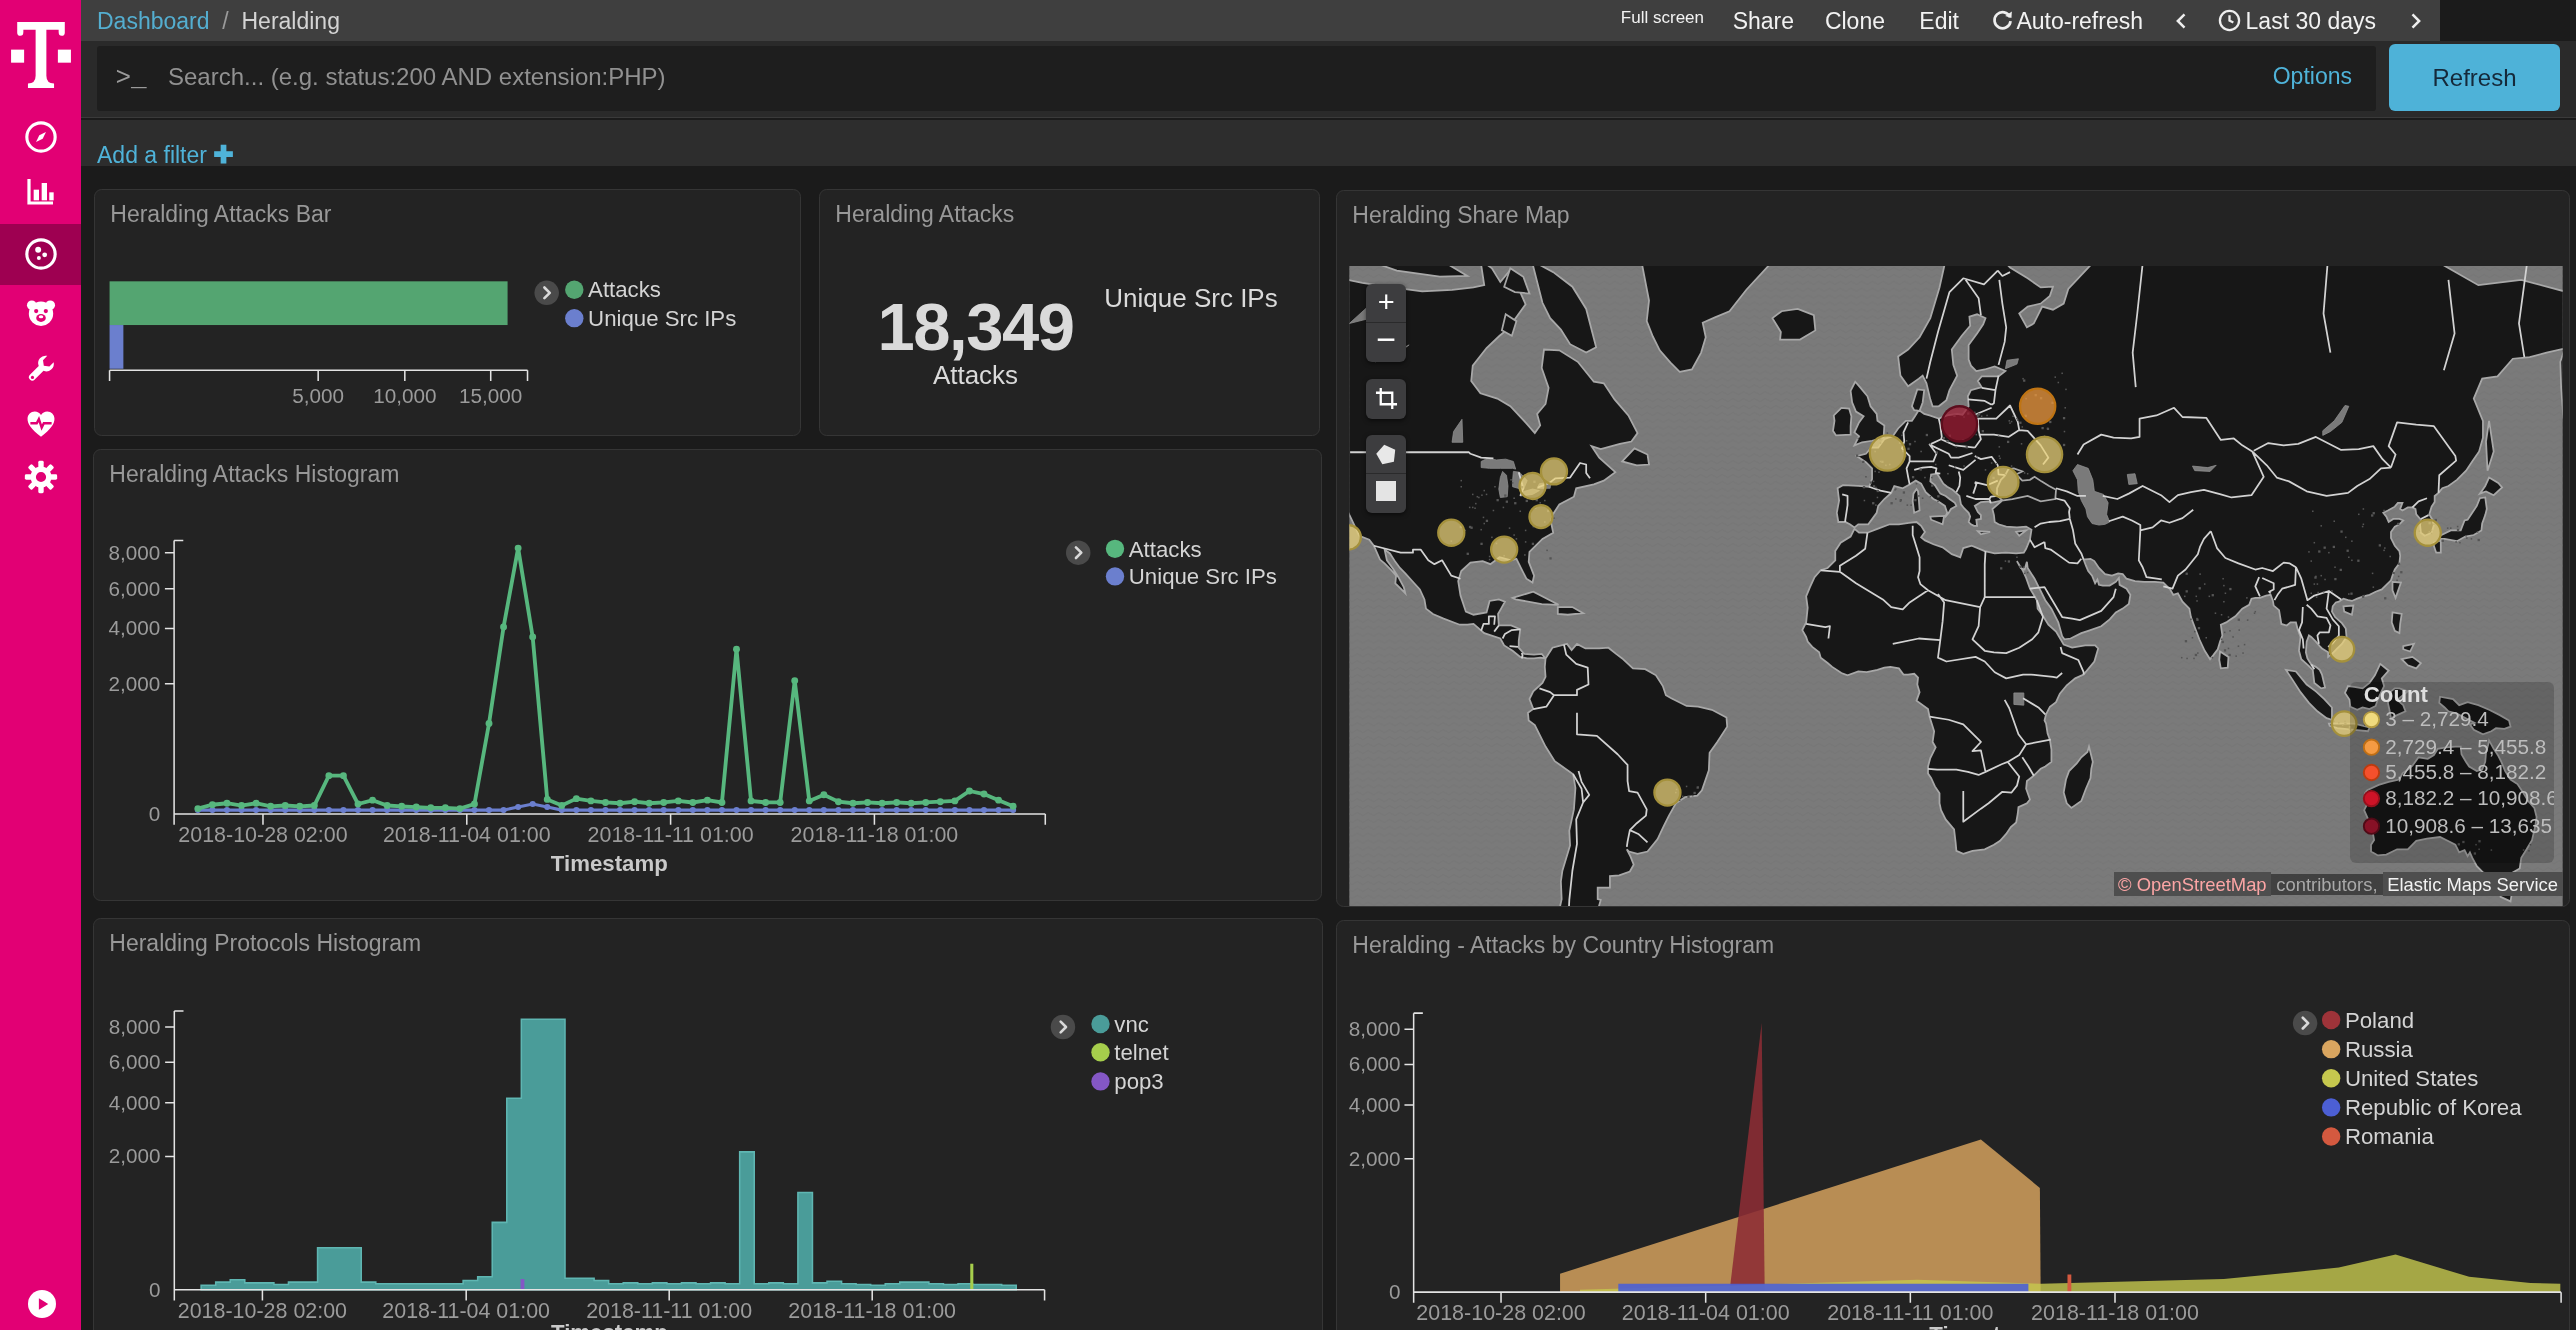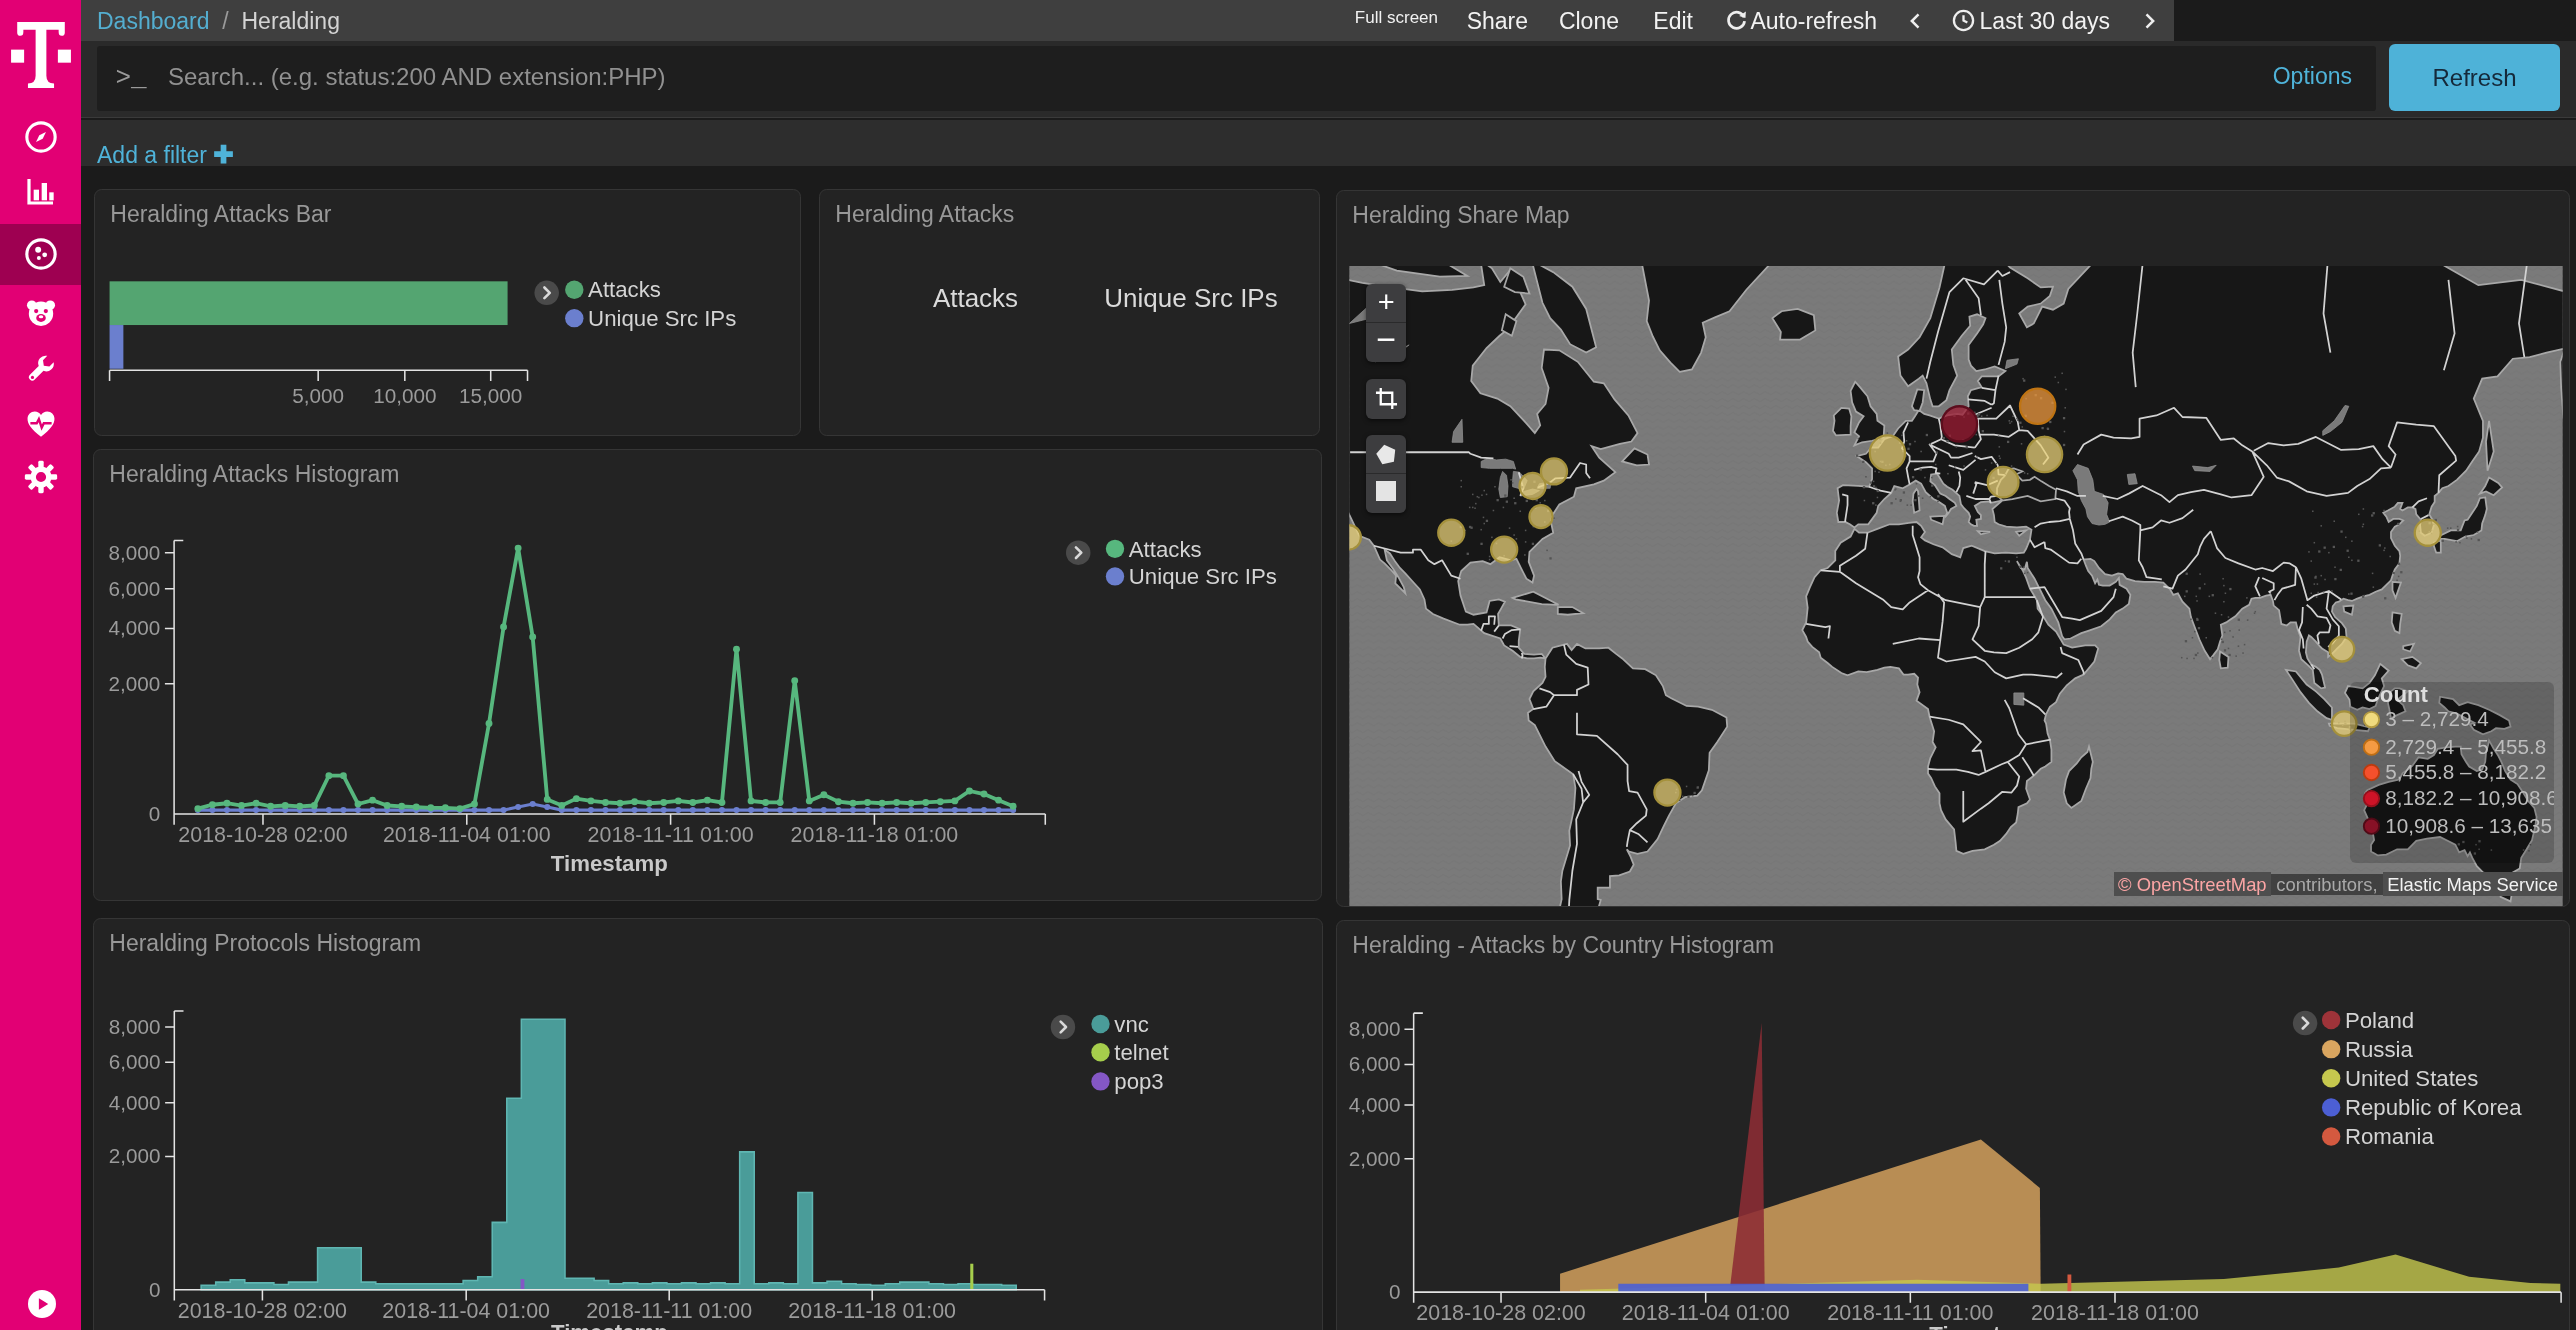--- a/index.html
+++ b/index.html
@@ -66,21 +66,21 @@
             <rect x="18.2" y="10.1" width="5.2" height="3.8" rx="1" transform="rotate(45 12 12)"></rect>
           </g>
         </g>
       </svg></div>
   <svg class="abs" style="left:28px;top:1290px" width="28" height="28" viewBox="0 0 36 36">
     <circle cx="18" cy="18" r="18" fill="#fff"></circle>
     <path d="M14 10.5 L26 18 L14 25.5 Z" fill="#e20074"></path>
   </svg>
 </div>
 
-<div class="abs" style="left:81px;top:0;width:2093px;height:41px;background:#3f3f3f">
+<div class="abs" style="left:81px;top:0;width:2359px;height:41px;background:#3f3f3f">
   <div class="abs" style="left:16px;top:8.4px;font-size:23px;color:#54aed0">Dashboard&nbsp; <span style="color:#9a9a9a">/</span> &nbsp;<span style="color:#d4d4d4">Heralding</span></div>
   <div class="abs" style="right:736px;top:8.4px;font-size:17px;color:#f2f2f2">Full screen</div>
   <div class="abs" style="right:646px;top:8.4px;font-size:23px;color:#f2f2f2">Share</div>
   <div class="abs" style="right:555px;top:8.4px;font-size:23px;color:#f2f2f2">Clone</div>
   <div class="abs" style="right:481px;top:8.4px;font-size:23px;color:#f2f2f2">Edit</div>
   <div class="abs" style="right:426px;top:9.2px"><svg width="23" height="23" viewBox="0 0 24 24">
         <path d="M19.8 8.5 A8.4 8.4 0 1 0 20.4 12.6" fill="none" stroke="#eee" stroke-width="2.8"></path>
         <path d="M21.8 2.5 L21.3 9.5 L14.8 7.2 Z" fill="#eee"></path>
       </svg></div>
   <div class="abs" style="right:297px;top:8.4px;font-size:23px;color:#f2f2f2">Auto-refresh</div>
@@ -128,20 +128,21 @@
       <circle cx="625" cy="167" r="12" fill="#6b7fce"></circle>
 <g fill="#d4d4d4" font-size="29">
         <text x="643" y="140">Attacks</text>
         <text x="643" y="177">Unique Src IPs</text>
       </g>
 </svg>
   </div>
 <div class="panel" style="left:819px;top:189px;width:501px;height:247px">
 <div class="ptitle">Heralding Attacks</div>
 <div class="abs" style="left:0;top:98px;width:311px;text-align:center">
+  <div style="font-size:67px;font-weight:bold;color:#dadada;letter-spacing:-1.5px">18,349</div>
   <div style="font-size:26px;color:#dadada;margin-top:-4.6px">Attacks</div>
 </div>
 <div class="abs" style="left:279px;top:98px;width:184px;text-align:center">
   <div style="font-size:26px;color:#dadada;margin-top:-4.6px">Unique Src IPs</div>
 </div>
 </div>
 <div class="panel" style="left:1336px;top:190px;width:1234px;height:717px">
 <div class="ptitle">Heralding Share Map</div>
 <div class="abs" style="left:11.5px;top:75px;width:1214px;height:640px;overflow:hidden">
 <svg id="mapsvg" width="1214" height="640" viewBox="0 0 1583 835" xmlns="http://www.w3.org/2000/svg" style="position:absolute;left:0;top:0">

